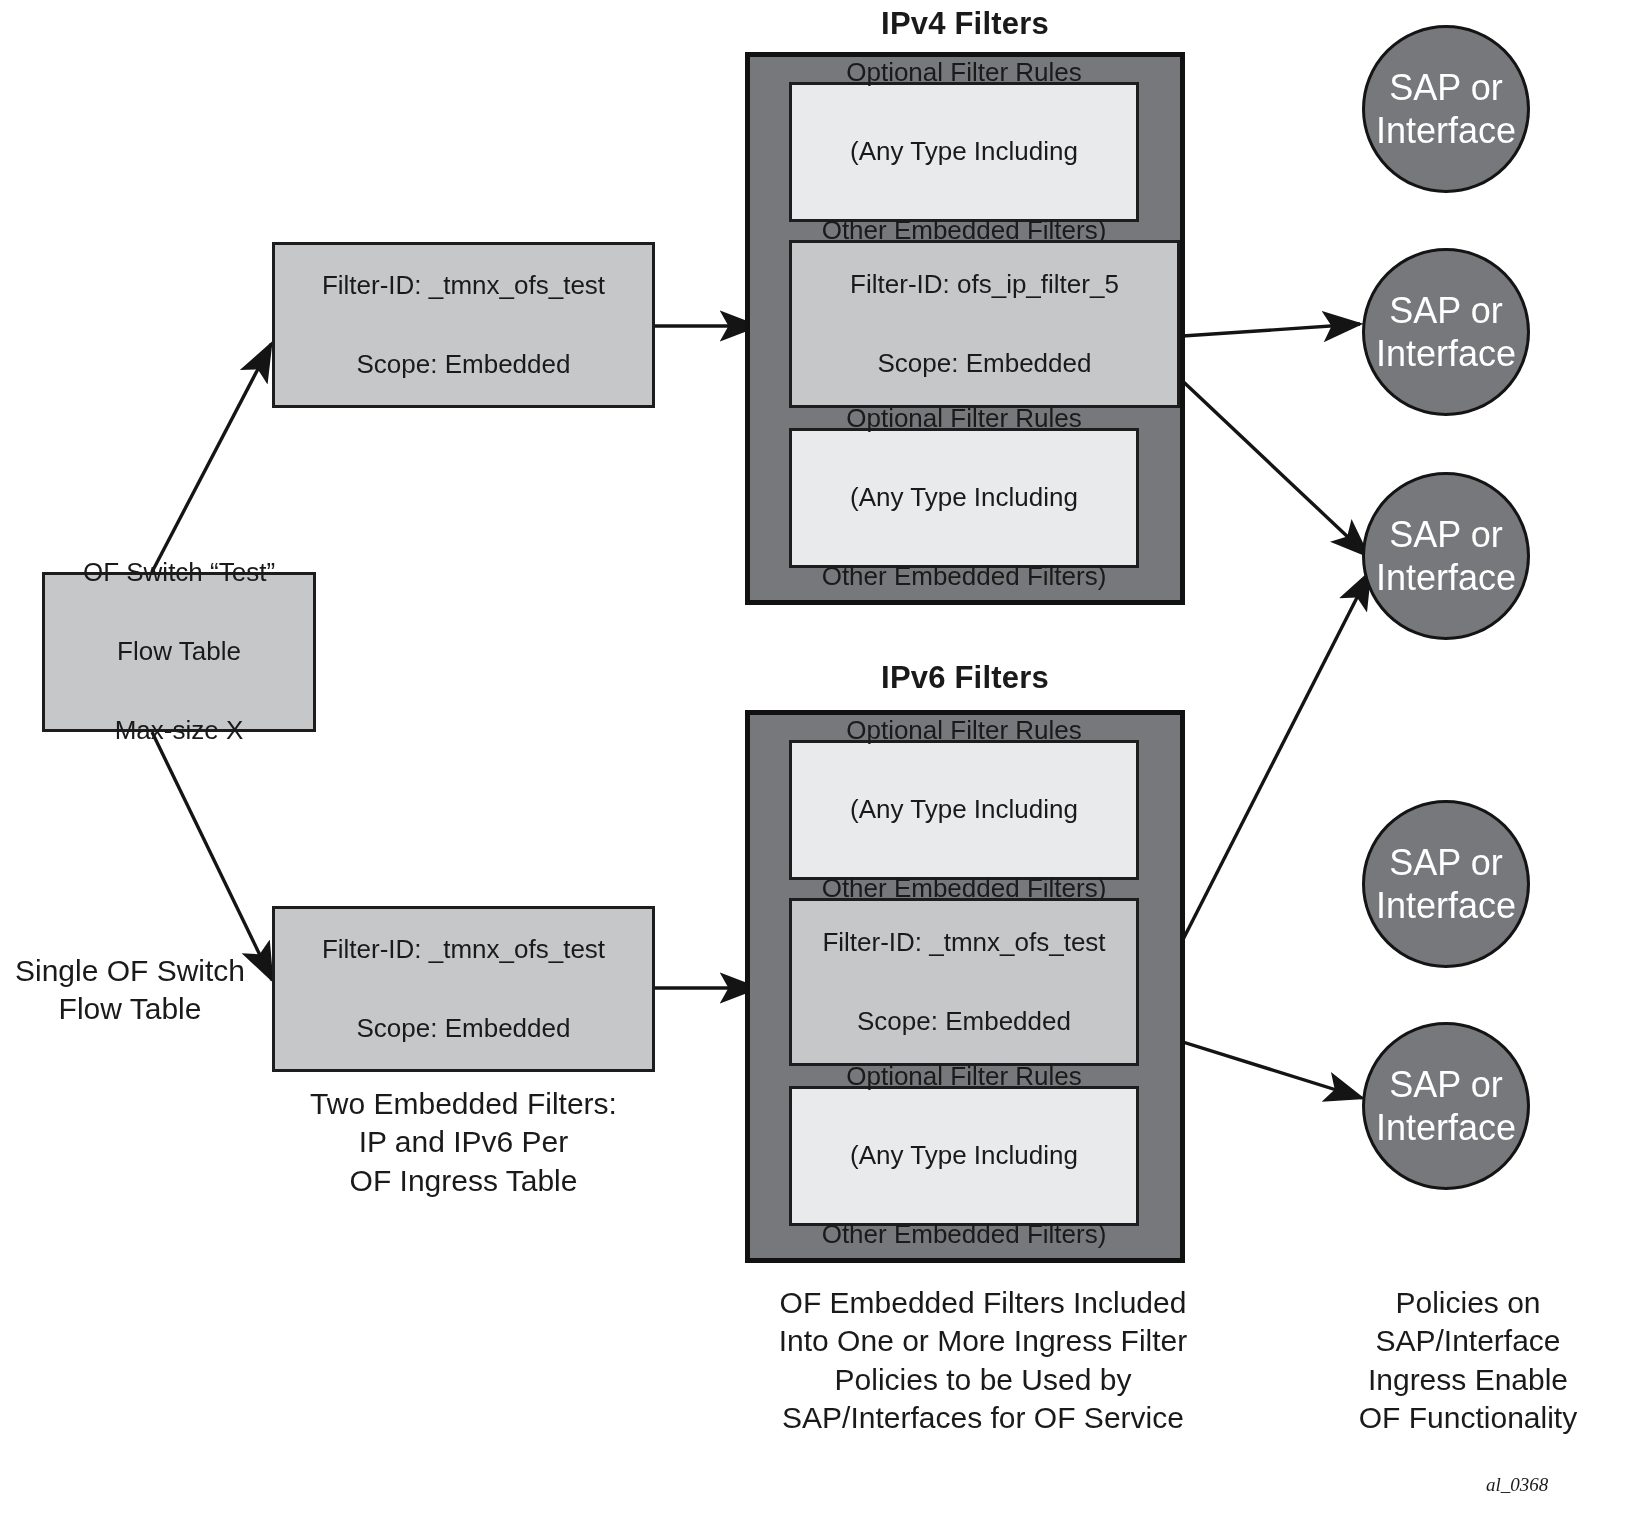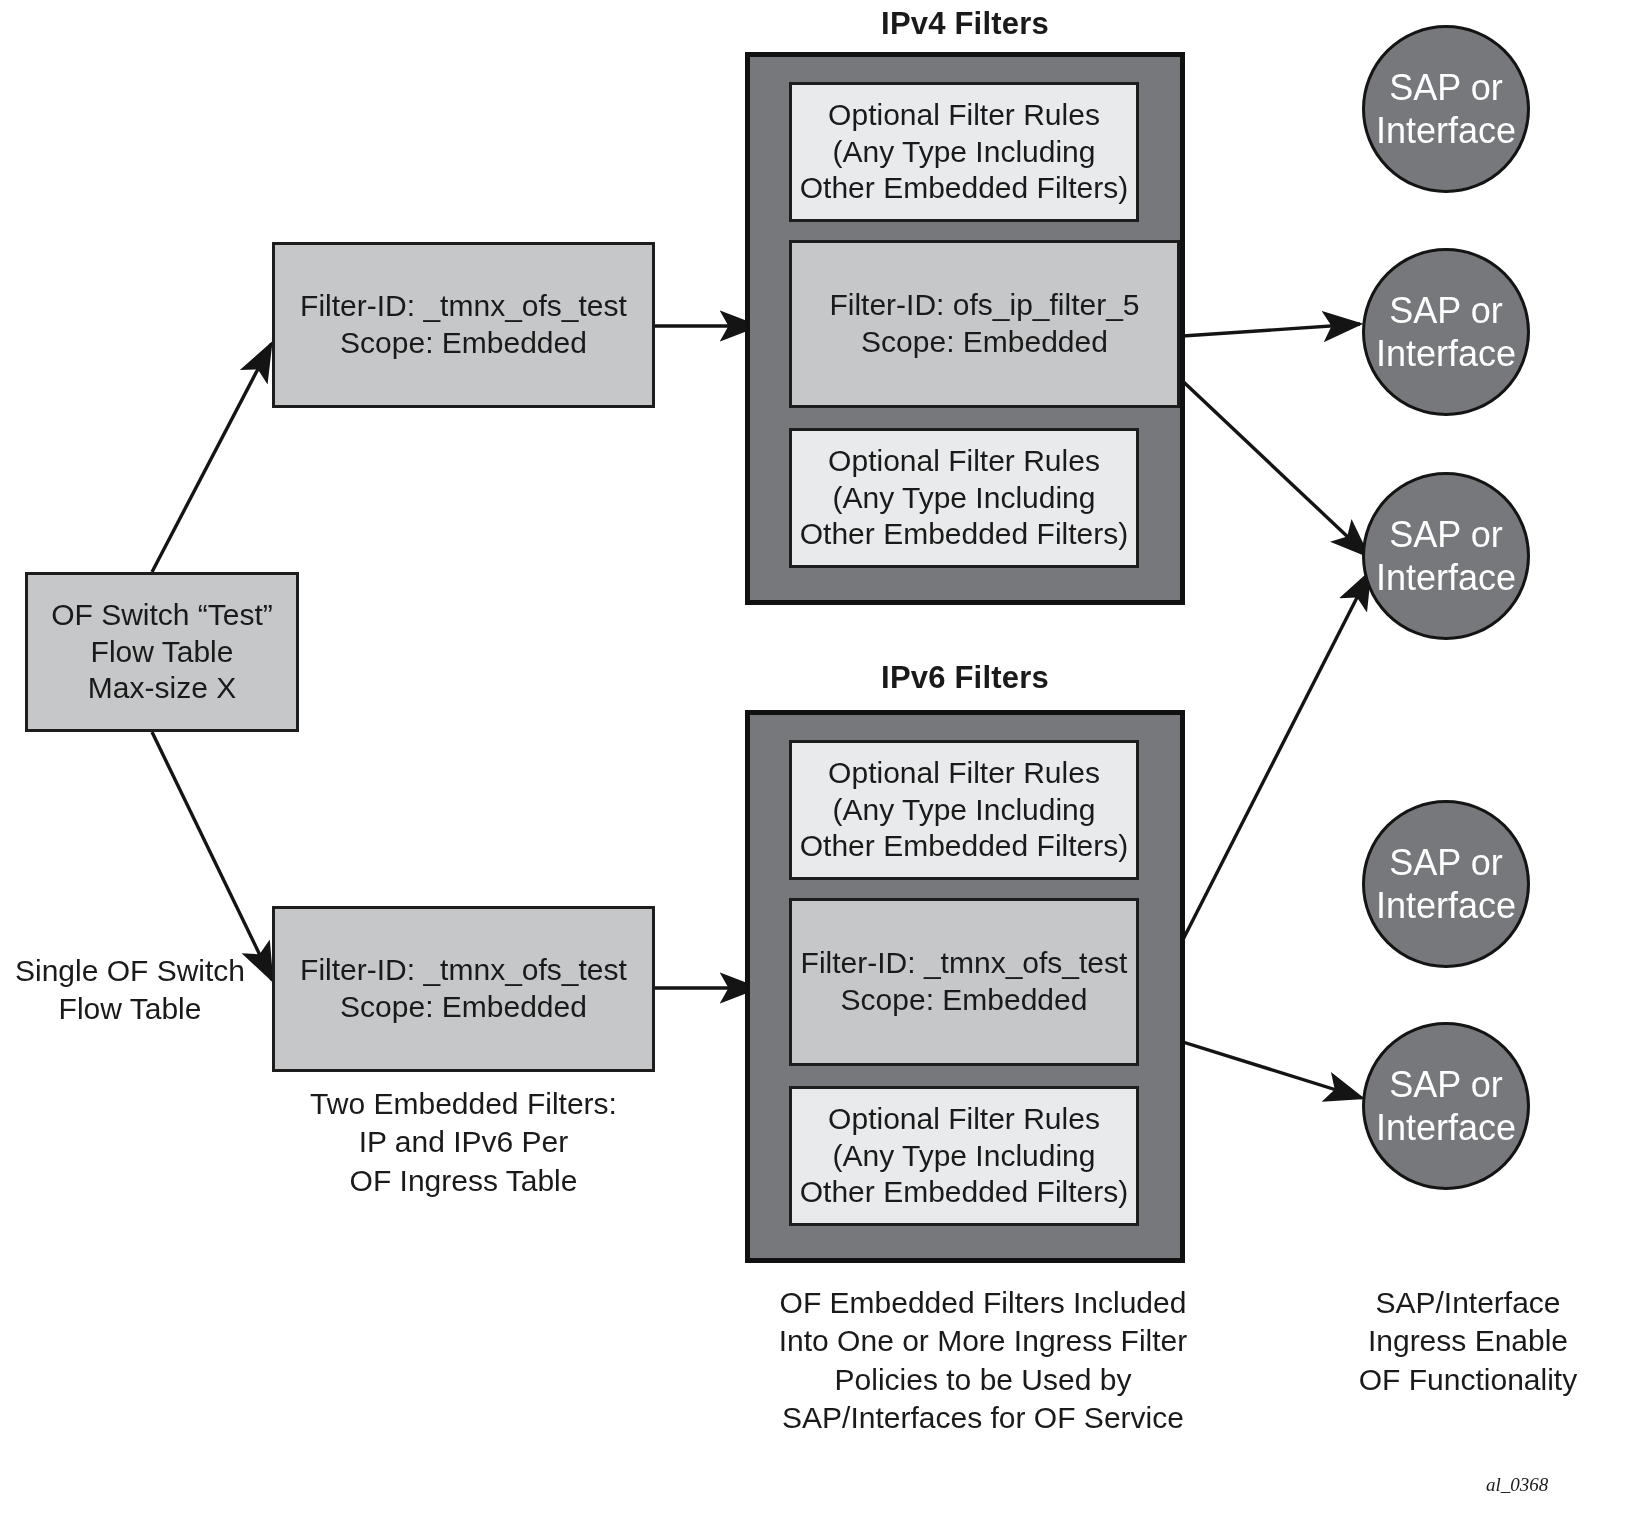--- a/index.html
+++ b/index.html
@@ -47,22 +47,23 @@
   
   .rule-box, .idbox, .light-box {
     position: absolute;
     box-sizing: border-box;
     display: flex;
     flex-direction: column;
     align-items: center;
     justify-content: center;
     text-align: center;
     color: #1a1a1a;
-    font-size: 30px;
+    font-size: 26px;
     line-height: 1.22;
+    gap: 47px;
   }
   .rule-box {
     background: #e9eaeb;
     border: 3px solid #1d1d1d;
   }
   .idbox {
     background: #c6c7c8;
     border: 3px solid #1d1d1d;
   }
   .light-box {
@@ -173,21 +174,21 @@
     <span class="line">Filter-ID: _tmnx_ofs_test</span>
     <span class="line">Scope: Embedded</span>
   </div>
 
   <div class="rule-box" style="left:789px; top:1086px; width:350px; height:140px;">
     <span class="line">Optional Filter Rules</span>
     <span class="line">(Any Type Including</span>
     <span class="line">Other Embedded Filters)</span>
   </div>
 
-  <div class="light-box" style="left:25px; top:572px; width:274px; height:160px;">
+  <div class="light-box" style="left:42px; top:572px; width:274px; height:160px;">
     <span class="line">OF Switch “Test”</span>
     <span class="line">Flow Table</span>
     <span class="line">Max-size X</span>
   </div>
 
   <div class="light-box" style="left:272px; top:242px; width:383px; height:166px;">
     <span class="line">Filter-ID: _tmnx_ofs_test</span>
     <span class="line">Scope: Embedded</span>
   </div>
 
@@ -208,20 +209,21 @@
   </div>
 
   <div class="caption" style="left:728px; top:1284px; width:510px;">
     <div class="line">OF Embedded Filters Included</div>
     <div class="line">Into One or More Ingress Filter</div>
     <div class="line">Policies to be Used by</div>
     <div class="line">SAP/Interfaces for OF Service</div>
   </div>
 
   <div class="caption" style="left:1318px; top:1284px; width:300px;">
+    <div class="line">Policies on</div>
     <div class="line">SAP/Interface</div>
     <div class="line">Ingress Enable</div>
     <div class="line">OF Functionality</div>
   </div>
 
   <div class="sap-circle" style="left:1362px; top:25px; width:168px; height:168px;">
     <span class="line">SAP or</span>
     <span class="line">Interface</span>
   </div>
 

